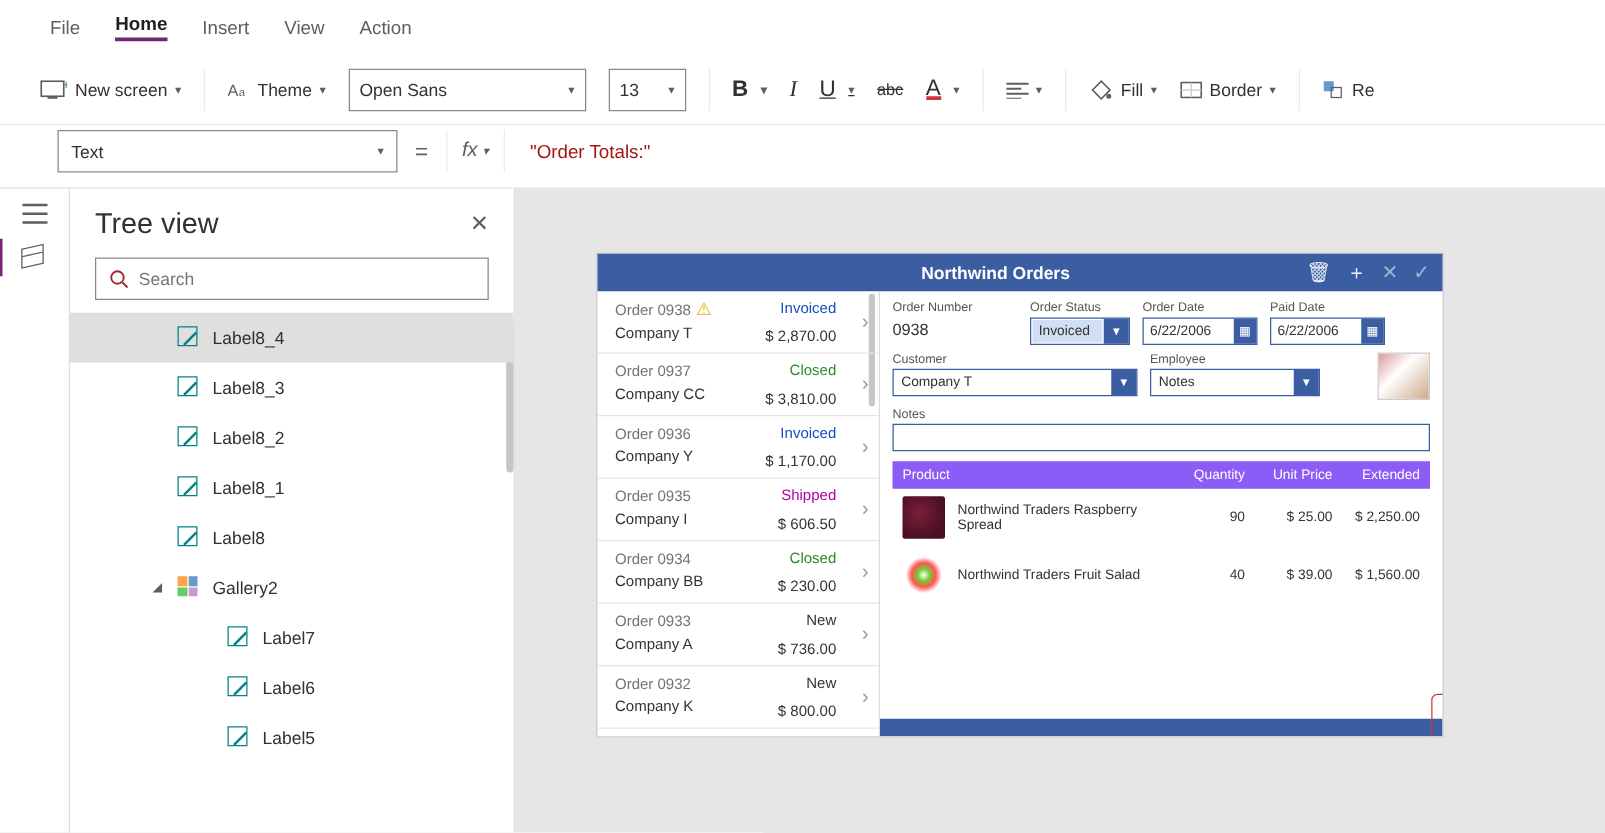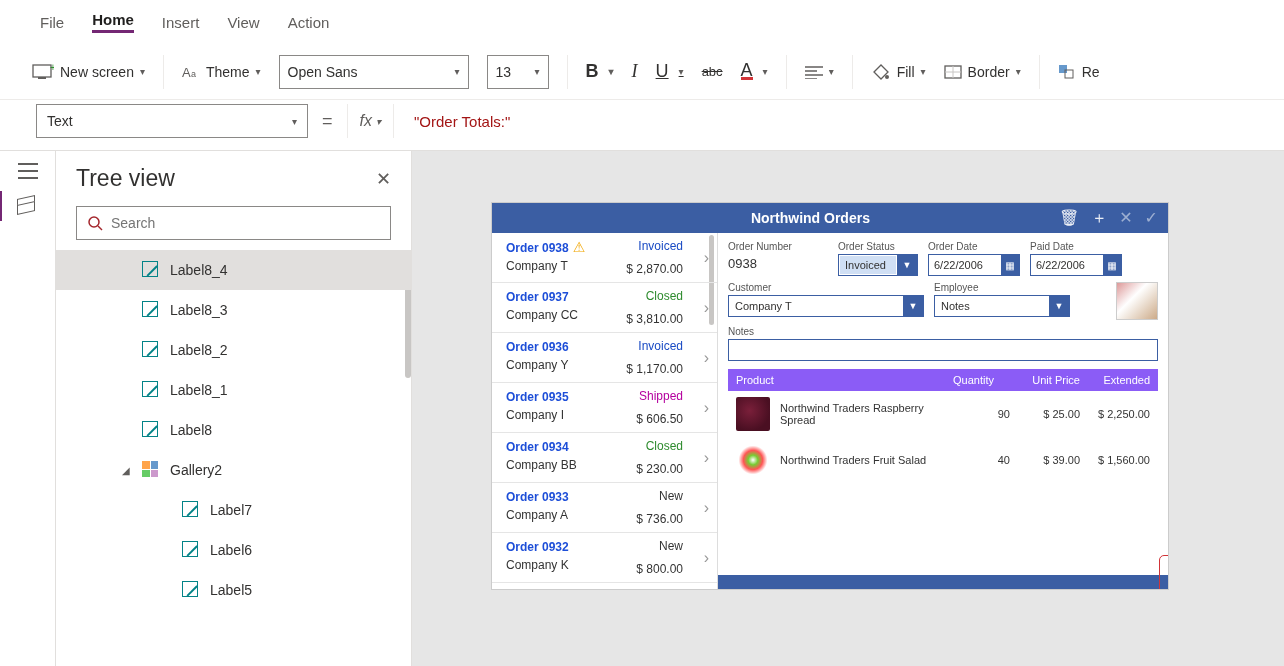--- a/index.html
+++ b/index.html
@@ -14,21 +14,21 @@
 .ribbon { height: 56px; display: flex; align-items: center; padding: 0 32px; gap: 18px; border-bottom: 1px solid #edebe9; }
 .ribbon .btn { display: flex; align-items: center; gap: 6px; font-size: 14px; color: #323130; cursor: pointer; }
 .ribbon .sep { width: 1px; height: 34px; background: #edebe9; }
 .ribbon select, .ribbon .selbox { height: 34px; border: 1px solid #8a8886; background: #fff; padding: 0 8px; font-size: 14px; }
 .ribbon .fontsel { width: 190px; display:flex; align-items:center; justify-content:space-between;}
 .ribbon .sizesel { width: 62px; display:flex; align-items:center; justify-content:space-between;}
 .chev { font-size: 10px; color: #605e5c; }
 
 
 .formulabar { height: 50px; display: flex; align-items: center; padding: 6px 36px 14px 36px; gap: 10px; }
-.formulabar .propsel { width: 272px; height: 34px; border: 1px solid #8a8886; display:flex; align-items:center; justify-content:space-between; padding:16px 10px; font-size:14px;}
+.formulabar .propsel { width: 272px; height: 34px; border: 1px solid #8a8886; display:flex; align-items:center; justify-content:space-between; padding:16px 10px; font-size:14px;margin-left:10px;}
 .formulabar .eq { font-size: 18px; color: #605e5c; padding: 0 4px; }
 .formulabar .fx { font-style: italic; font-size: 16px; color: #605e5c; display:flex; align-items:center; gap:4px; border-left:1px solid #edebe9; border-right:1px solid #edebe9; padding:0 12px; height:34px;}
 .formulabar .formula-input { flex: 1; height: 34px; display:flex; align-items:center; padding:0 10px; font-family: Consolas, monospace; font-size: 15px; }
 .formulabar .formula-input .str { color: #a31515; }
 
 
 .main { display: flex; height: calc(666px - 44px - 56px - 50px); border-top: 1px solid #e1dfdd; }
 
 
 .leftrail { width: 56px; border-right: 1px solid #e1dfdd; display:flex; flex-direction:column; align-items:center; padding-top:12px; gap:18px; }
@@ -59,32 +59,32 @@
 .label-icon::after{content:"";position:absolute;left:2px;top:8px;width:14px;height:1.5px;background:#038387;transform:rotate(-45deg);}
 .gallery-icon{width:16px;height:16px;display:grid;grid-template:1fr 1fr/1fr 1fr;gap:1px;}
 .gallery-icon span:nth-child(1){background:#ffa44a;}
 .gallery-icon span:nth-child(2){background:#69c;}
 .gallery-icon span:nth-child(3){background:#6c6;}
 .gallery-icon span:nth-child(4){background:#c9c;}
 .treescroll-thumb{position:absolute;right:0;top:8px;width:6px;height:120px;background:#c8c6c4;border-radius:3px;}
 
 
 .canvas{flex:1;background:#e6e6e6;position:relative;overflow:hidden;}
-.app{position:absolute;left:80px;top:52px;width:676px;height:386px;background:#fff;box-shadow:0 0 0 1px #ccc;display:flex;flex-direction:column;}
+.app{position:absolute;left:66px;top:52px;width:676px;height:386px;background:#fff;box-shadow:0 0 0 1px #ccc;display:flex;flex-direction:column;}
 .apptitlebar{height:30px;background:#3b5ea3;display:flex;align-items:center;justify-content:space-between;color:#fff;padding:0 10px;}
 .apptitlebar .title{flex:1;text-align:center;font-size:14px;font-weight:600;}
 .apptitlebar .ticons{display:flex;gap:12px;font-size:16px;}
 .apptitlebar .ticons span{opacity:.9;cursor:pointer;}
 .appbody{flex:1;display:flex;overflow:hidden;}
 
 
 .orderlist{width:226px;border-right:1px solid #ddd;overflow:hidden;position:relative;}
 .orderlist .scrollind{position:absolute;right:3px;top:2px;width:5px;height:90px;background:#c8c6c4;border-radius:3px;}
 .orow{height:50px;border-bottom:1px solid #e5e5e5;padding:6px 28px 6px 14px;position:relative;}
-.orow .oid{font-size:12px;font-weight:700;color:#1d4ed8;display:inline-block;}
+.orow .oid{font-size:12px;font-weight:400;color:#737373;display:inline-block;}
 .orow .warn{color:#f0a500;font-size:14px;margin-left:4px;}
 .orow .status{position:absolute;right:34px;top:6px;font-size:12px;}
 .orow .comp{font-size:12px;color:#333;margin-top:4px;}
 .orow .amt{position:absolute;right:34px;bottom:6px;font-size:12px;color:#333;}
 .orow .go{position:absolute;right:8px;top:16px;font-size:16px;color:#999;}
 .s-invoiced{color:#1a4bc4;}
 .s-closed{color:#2e8b2e;}
 .s-shipped{color:#b4009e;}
 .s-new{color:#333;}
 
@@ -101,21 +101,21 @@
 .ddate .dv{flex:1;padding:0 5px;}
 .ddate .cal{width:18px;background:#3b5ea3;color:#fff;display:flex;align-items:center;justify-content:center;font-size:10px;height:100%;}
 .avatar{width:42px;height:38px;background:linear-gradient(135deg,#d99 0%,#fff 40%,#ca8 100%);border:1px solid #ccc;margin-left:auto;}
 .notesbox{height:22px;border:1.5px solid #3b5ea3;width:100%;}
 
 
 .ptable{margin-top:8px;}
 .pthdr{height:22px;background:#8b5cf6;color:#fff;display:flex;align-items:center;font-size:11px;padding:0 8px;}
 .pthdr .c1{flex:1;}
 .pthdr .c2{width:60px;text-align:right;}
-.pthdr .c3{width:70px;text-align:right;margin-left:16px;}
+.pthdr .c3{width:70px;text-align:right;}
 .pthdr .c4{width:70px;text-align:right;}
 .prow{display:flex;align-items:center;padding:6px 8px;font-size:11px;color:#333;}
 .prow .pimg{width:34px;height:34px;margin-right:10px;border-radius:2px;}
 .pimg.p1{background:radial-gradient(circle at 40% 40%,#7a1f3a 0%,#4a0f22 70%);}
 .pimg.p2{background:radial-gradient(circle at 50% 50%,#fff 0%,#7c3 20%,#f55 40%,#fff 60%);}
 .prow .c1{flex:1;}
 .prow .c2{width:60px;text-align:right;}
 .prow .c3{width:70px;text-align:right;}
 .prow .c4{width:70px;text-align:right;}
 

